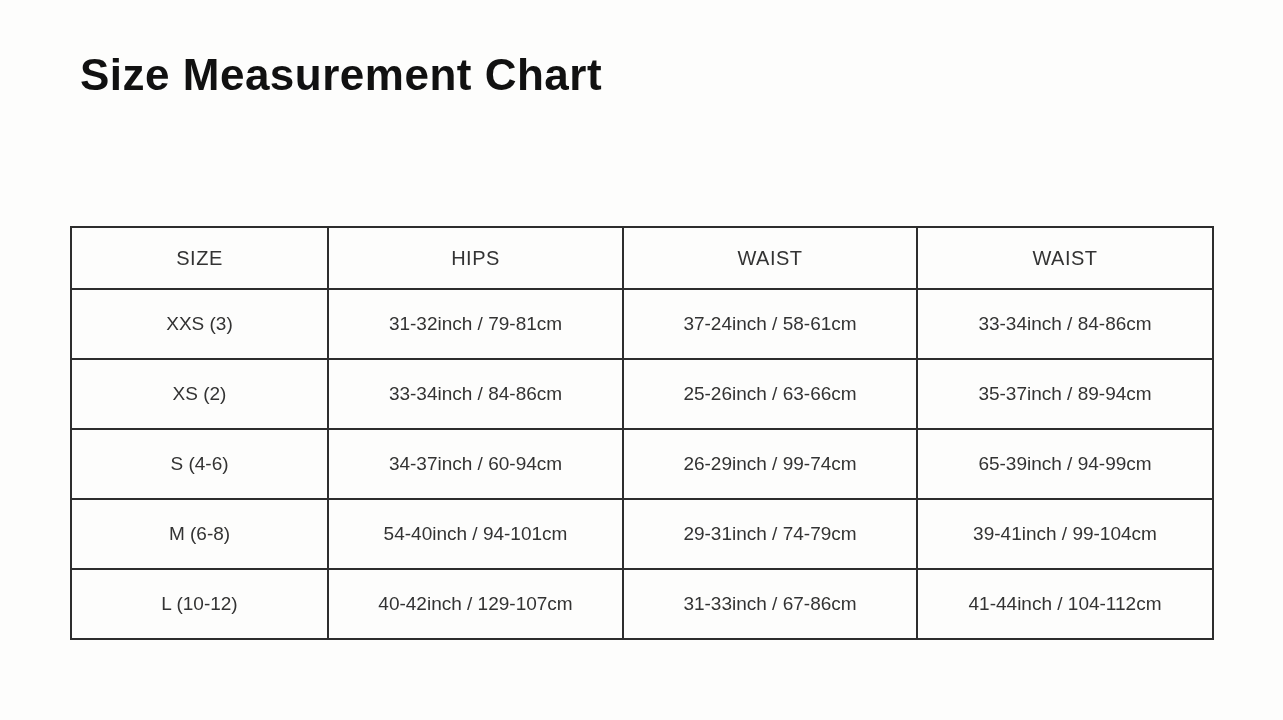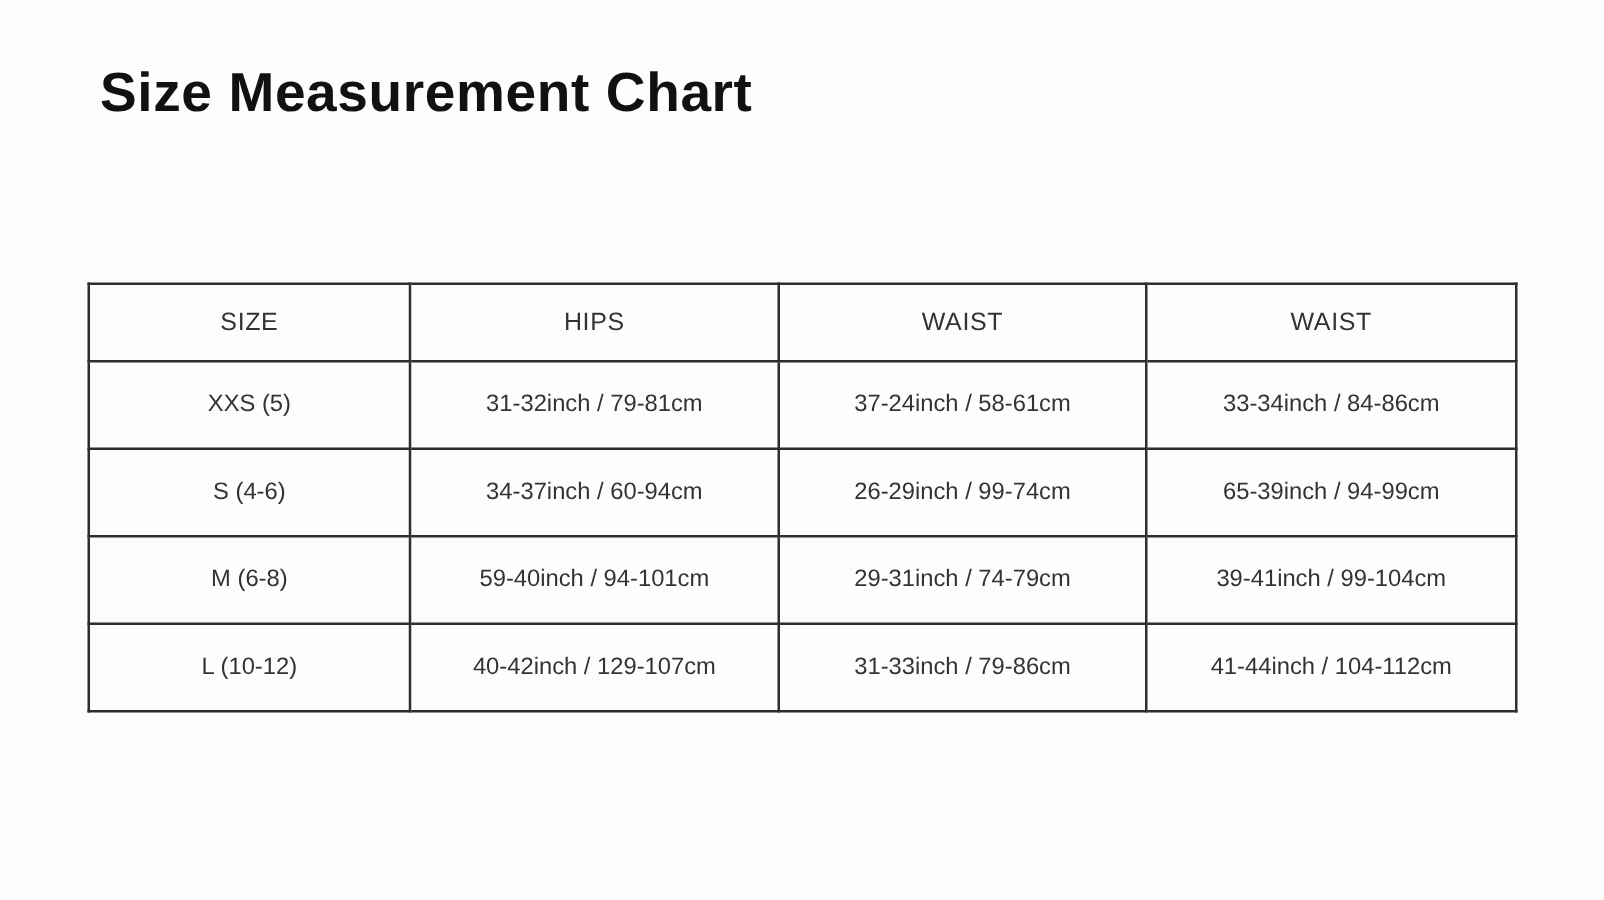--- a/index.html
+++ b/index.html
@@ -73,39 +73,45 @@
     <thead>
       <tr>
         <th>SIZE</th>
         <th>HIPS</th>
         <th>WAIST</th>
         <th>WAIST</th>
       </tr>
     </thead>
     <tbody>
       <tr>
-        <td>XXS (5)</td>
+        <td>XXS (3)</td>
         <td>31-32inch / 79-81cm</td>
         <td>37-24inch / 58-61cm</td>
         <td>33-34inch / 84-86cm</td>
+      </tr>
+      <tr>
+        <td>XS (2)</td>
+        <td>33-34inch / 84-86cm</td>
+        <td>25-26inch / 63-66cm</td>
+        <td>35-37inch / 89-94cm</td>
       </tr>
       <tr>
         <td>S (4-6)</td>
         <td>34-37inch / 60-94cm</td>
         <td>26-29inch / 99-74cm</td>
         <td>65-39inch / 94-99cm</td>
       </tr>
       <tr>
         <td>M (6-8)</td>
-        <td>59-40inch / 94-101cm</td>
+        <td>54-40inch / 94-101cm</td>
         <td>29-31inch / 74-79cm</td>
         <td>39-41inch / 99-104cm</td>
       </tr>
       <tr>
         <td>L (10-12)</td>
         <td>40-42inch / 129-107cm</td>
-        <td>31-33inch / 79-86cm</td>
+        <td>31-33inch / 67-86cm</td>
         <td>41-44inch / 104-112cm</td>
       </tr>
     </tbody>
   </table>
 
 </div>
 
 </body></html>

